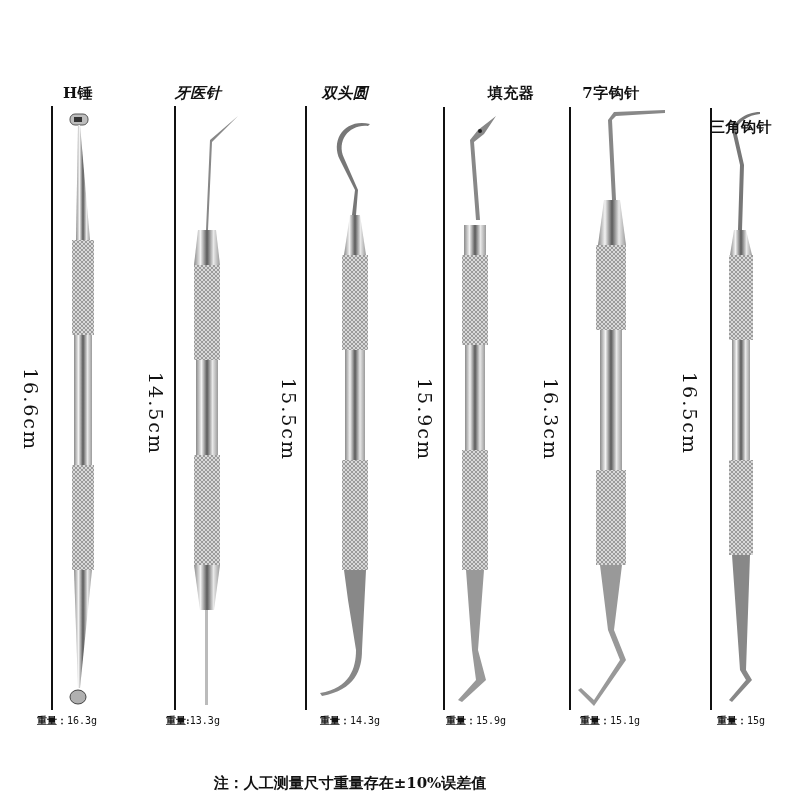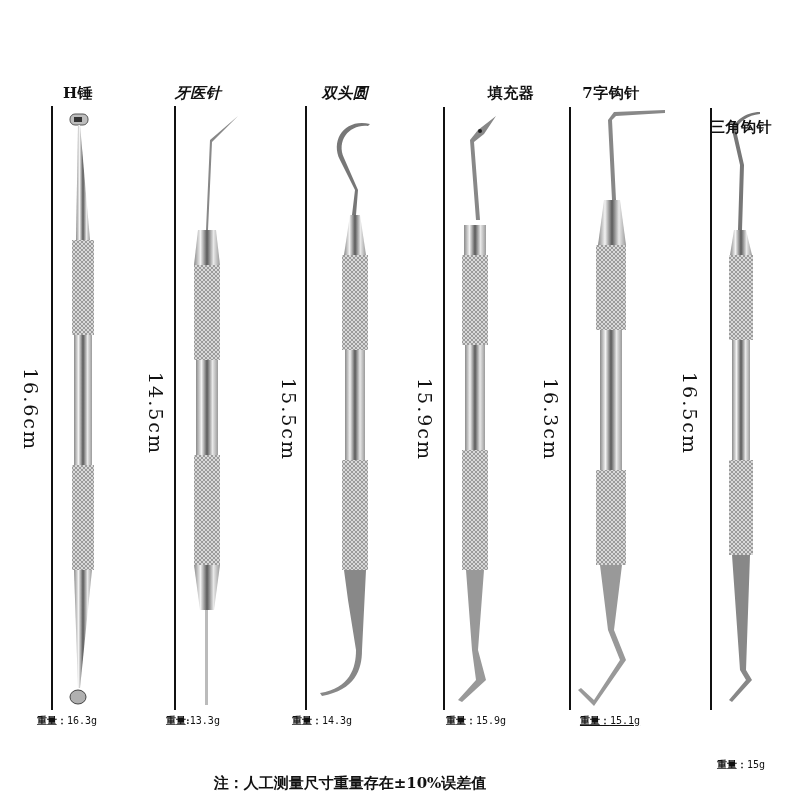--- a/index.html
+++ b/index.html
@@ -105,18 +105,18 @@
 
 <div class="dim" style="left:20px; top:368px;">16.6cm</div>
 <div class="dim" style="left:145px; top:372px;">14.5cm</div>
 <div class="dim" style="left:278px; top:378px;">15.5cm</div>
 <div class="dim" style="left:414px; top:378px;">15.9cm</div>
 <div class="dim" style="left:540px; top:378px;">16.3cm</div>
 <div class="dim" style="left:679px; top:372px;">16.5cm</div>
 
 <div class="weight" style="left:67px;"><span class="wl">重量：</span><span>16.3g</span></div>
 <div class="weight" style="left:193px;"><span class="wl">重量:</span><span>13.3g</span></div>
-<div class="weight" style="left:322px;"><span class="wl">重量：</span><span>14.3g</span></div>
+<div class="weight" style="left:350px;"><span class="wl">重量：</span><span>14.3g</span></div>
 <div class="weight" style="left:476px;text-align:right;"><span class="wl">重量：</span><span>15.9g</span></div>
-<div class="weight" style="left:610px;text-decoration:underline;"><span class="wl">重量：</span><span>15.1g</span></div>
-<div class="weight" style="left:741px;margin-top:44px;"><span class="wl">重量：</span><span>15g</span></div>
+<div class="weight" style="left:610px;"><span class="wl">重量：</span><span>15.1g</span></div>
+<div class="weight" style="left:741px;"><span class="wl">重量：</span><span>15g</span></div>
 
 <div class="note">注：人工测量尺寸重量存在±10%误差值</div>
 
 </body></html>

